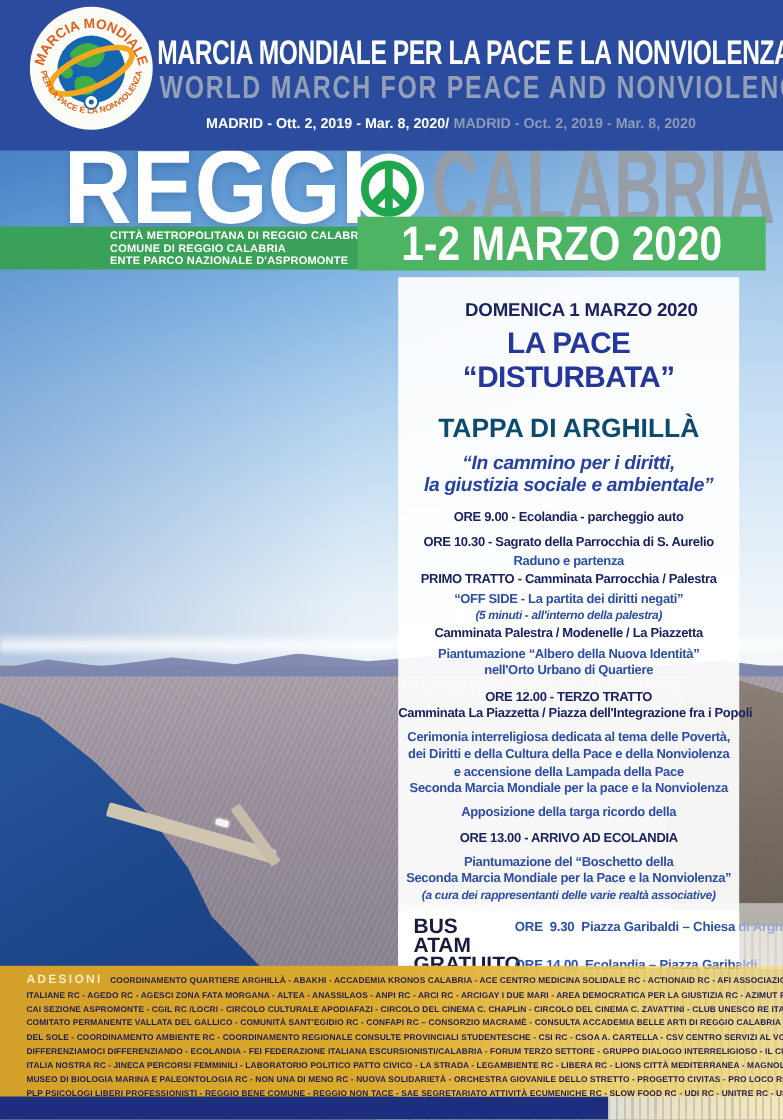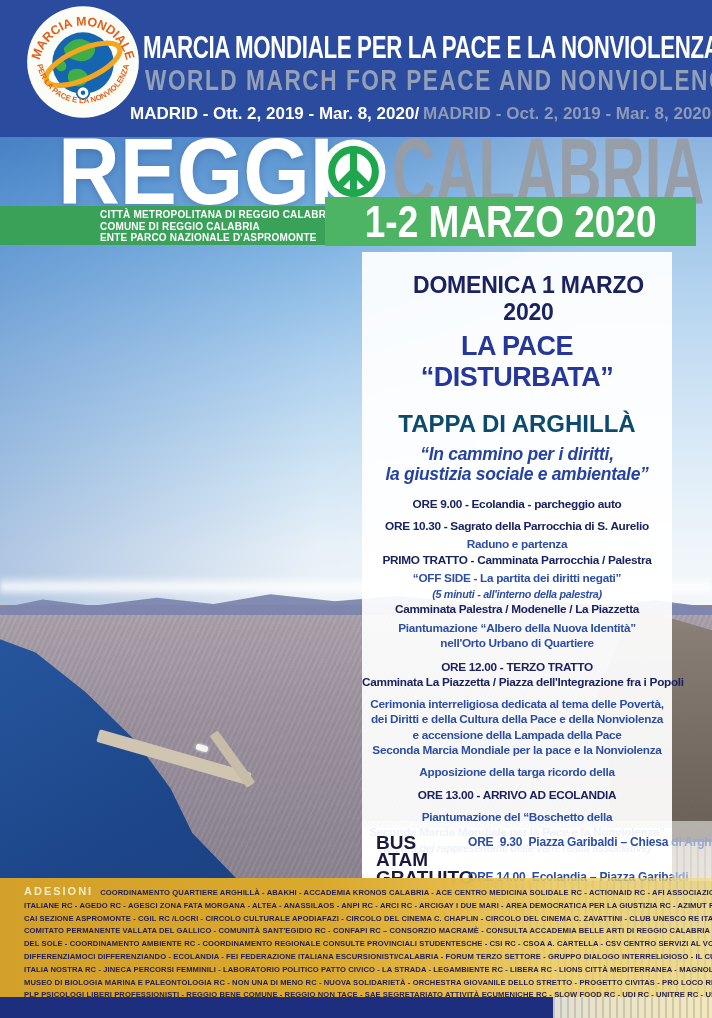--- a/index.html
+++ b/index.html
@@ -6,21 +6,21 @@
   .poster{position:relative;width:712px;height:1018px;overflow:hidden;
           font-family:"Liberation Sans",sans-serif;background:#9db6c8;}
 
   
   .header{position:absolute;left:0;top:0;width:712px;height:137px;background:#2b4c9e;z-index:6;}
   .logo{position:absolute;left:26px;top:5px;width:114px;height:114px;}
   .h-title-it{position:absolute;left:143px;top:30px;width:560px;color:#ffffff;font-weight:bold;
               font-size:31px;letter-spacing:-0.5px;transform:scaleX(.72);transform-origin:left center;white-space:nowrap;}
   .h-title-en{position:absolute;left:145px;top:64px;width:560px;color:#93a0b8;font-weight:bold;
               font-size:29px;letter-spacing:2px;transform:scaleX(.78);transform-origin:left center;white-space:nowrap;}
-  .h-dates{position:absolute;left:130px;top:104px;width:560px;text-align:center;font-size:17px;
+  .h-dates{position:absolute;left:130px;top:104px;width:560px;text-align:center;font-size:13px;
            font-weight:bold;color:#ffffff;white-space:nowrap;}
   .h-dates .en{color:#8d9ab8;margin-left:4px;}
 
   
   .photo{position:absolute;left:0;top:137px;width:712px;height:881px;overflow:hidden;z-index:1;background:#8f8694;}
   .sky{position:absolute;left:0;top:0;width:712px;height:468px;
        background:linear-gradient(180deg,#5b93cf 0%,#6ea6dc 12%,#8abae5 28%,#aed0ee 48%,#cfe4f4 70%,#e8f1f8 88%,#eef3f7 100%);}
   .sky-tint{position:absolute;left:0;top:0;width:712px;height:468px;
        background:linear-gradient(90deg,rgba(25,85,170,.28),rgba(255,255,255,0) 45%,rgba(255,255,255,.30) 82%);}
   .clouds{position:absolute;left:0;top:438px;width:712px;height:22px;filter:blur(2px);
@@ -66,21 +66,21 @@
   .gbar-left .inst{padding:3px 0 0 100px;color:#ffffff;font-weight:bold;font-size:10px;line-height:11.5px;
          letter-spacing:.2px;white-space:nowrap;}
   .gbar-right{position:absolute;left:325px;top:197px;width:371px;height:49px;background:#4db463;z-index:4;
          display:flex;align-items:center;justify-content:center;}
   .gbar-right .date{color:#ffffff;font-weight:bold;font-size:44px;letter-spacing:0;
          transform:scaleX(.84);transform-origin:center;white-space:nowrap;}
 
   
   .panel{position:absolute;left:362px;top:252px;width:310px;height:628px;z-index:3;
          background:rgba(255,255,255,.93);box-sizing:border-box;padding-top:12px;text-align:center;}
-  .p-day{margin-top:8px;font-size:23px;font-weight:bold;color:#1b2260;letter-spacing:-0.2px;padding-left:23px;}
+  .p-day{margin-top:8px;font-size:17px;font-weight:bold;color:#1b2260;letter-spacing:-0.2px;padding-left:23px;}
   .p-theme{margin-top:5px;font-size:27px;font-weight:bold;color:#25379b;letter-spacing:-0.5px;}
   .p-stage{margin-top:17px;font-size:24px;font-weight:bold;color:#0c4a6e;}
   .p-motto{margin-top:6px;font-size:17.5px;line-height:20px;font-weight:bold;font-style:italic;color:#2742a0;letter-spacing:-0.3px;}
   .sched{margin-top:13px;}
   .sched .line{font-size:11.8px;line-height:15.5px;margin-top:3px;letter-spacing:-0.3px;white-space:nowrap;}
   .line.dark{color:#1b2260;font-weight:bold;}
   .line.blue{color:#2c4ea6;font-weight:bold;}
   .line.italic{font-style:italic;font-weight:bold;}
   .line.sm{font-size:10.8px;}
   .line.tight{margin-top:0;}

